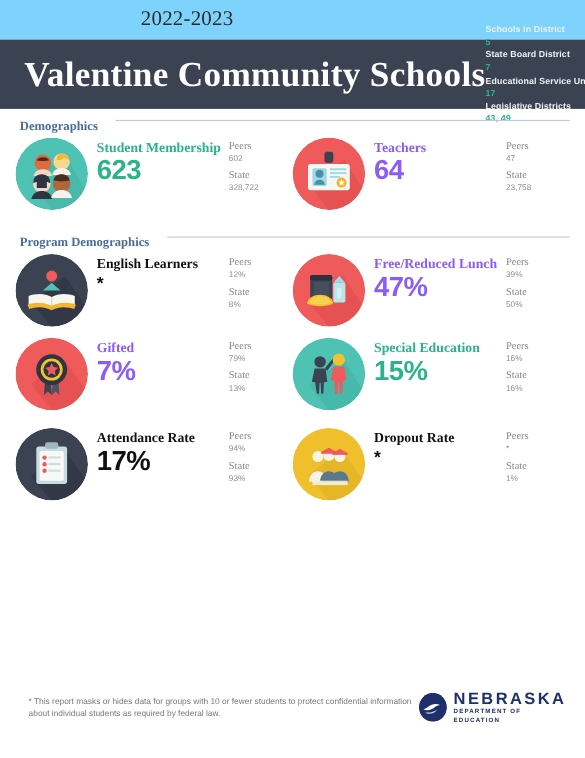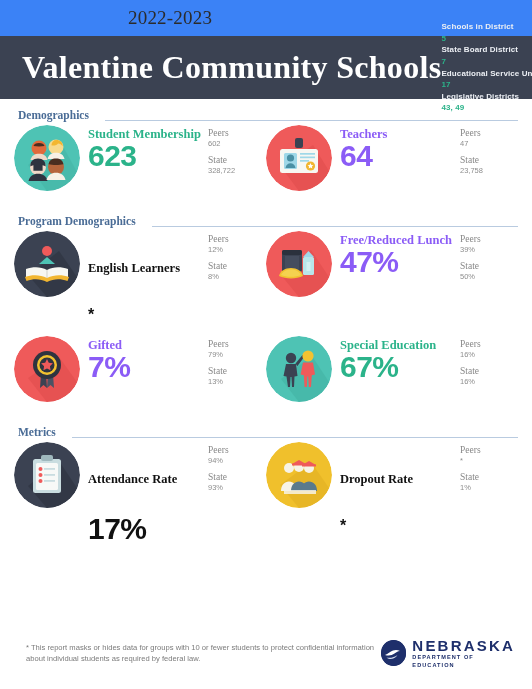--- a/index.html
+++ b/index.html
@@ -5,21 +5,21 @@
   html,body{margin:0;padding:0;}
   body{
     width:532px;height:689px;
     background:#ffffff;
     font-family:"Liberation Sans", sans-serif;
     overflow:hidden;
     position:relative;
   }
   
   .topbar{
-    height:36px;background:#3b82f6;
+    height:36px;background:#7dd3fc;
     display:flex;align-items:center;justify-content:space-between;
     padding:0 18px;box-sizing:border-box;
   }
   .topbar .year{
     font-family:"Liberation Serif", serif;
     font-size:19px;color:#2b2b2b;letter-spacing:.2px;
     margin-left:110px;
   }
   .topbar .snap{
     font-family:"Liberation Serif", serif;
@@ -43,21 +43,21 @@
   .statrow .k{
     color:#eceff4;font-size:8px;font-weight:bold;
     width:110px;display:inline-block;letter-spacing:.1px;
   }
   .statrow .v{
     color:#2bb38a;font-size:8px;font-weight:bold;letter-spacing:.1px;
   }
   
   .section{padding:0 14px 0 14px;}
   .sec-head{
-    display:flex;align-items:flex-end;gap:16px;
+    display:flex;align-items:flex-start;gap:16px;
     margin-top:10px;margin-bottom:2px;padding-left:4px;
   }
   .sec-title{
     color:#4a6c96;font-family:"Liberation Serif", serif;
     font-weight:bold;font-size:11.5px;white-space:nowrap;
   }
   .sec-rule{flex:1;height:1px;background:#b9cbe0;}
   .row{display:flex;align-items:flex-start;}
   .cell{display:flex;align-items:flex-start;width:50%;box-sizing:border-box;}
   .badge{
@@ -68,41 +68,41 @@
   .badge svg{position:absolute;left:0;top:0;}
   .labelwrap{
     flex:1;padding-left:8px;padding-top:4px;min-width:0;
   }
   .metric-label{
     font-family:"Liberation Serif", serif;
     font-weight:bold;font-size:12.5px;line-height:15px;
   }
   .metric-value{
     font-family:"Liberation Sans", sans-serif;
-    font-weight:bold;font-size:30px;line-height:27px;
+    font-weight:bold;font-size:25px;line-height:27px;
     letter-spacing:-.5px;
   }
   .metric-value.star{font-size:16px;line-height:22px;}
   .cmp{
     width:58px;flex:0 0 58px;padding-top:5px;color:#8e8e8e;
   }
   .cmp .ck{
     font-family:"Liberation Serif", serif;
     font-size:9.5px;line-height:11px;color:#888888;
   }
   .cmp .cv{
     font-size:7.5px;line-height:10px;color:#8e8e8e;margin-bottom:6px;
   }
   
   .c-teal{color:#2bb38a;}
   .c-red{color:#8b5cf6;}
-  .c-dark{color:#111111;margin-top:28px;}
+  .c-dark{color:#111111;}
   
   .footer{
-    position:absolute;left:0;bottom:0;width:532px;height:66px;
+    position:absolute;left:0;bottom:10px;width:532px;height:66px;
     display:flex;align-items:center;justify-content:space-between;
     padding:0 16px 6px 26px;box-sizing:border-box;
   }
   .fnote{
     font-size:7.6px;line-height:11px;color:#7b7b7b;max-width:355px;
   }
   .logo{display:flex;align-items:center;gap:6px;justify-content:space-between;}
   .logo .mark{width:26px;height:26px;border-radius:50%;background:#1e2f6b;position:relative;overflow:hidden;}
   .logo .txt .n1{
     font-weight:bold;font-size:15px;letter-spacing:2.2px;color:#1e2f6b;line-height:15px;
@@ -310,39 +310,35 @@
           <path d="M33 66a33 33 0 0 0 30-20L46 20 15 43z" fill="#3faa9c" opacity=".4"></path>
           <circle cx="25" cy="22" r="5.2" fill="#3b4252"></circle>
           <path d="M20 28h10l1.5 12-3 .5L28 51h-2l-.5-10h-1L24 51h-2l-1.5-10.5-3-.5z" fill="#3b4252"></path>
           <path d="M29.5 27.5l7-8.5 2 1.6-7.2 9.7z" fill="#3b4252"></path>
           <circle cx="42" cy="20" r="5.6" fill="#f2c230"></circle>
           <path d="M37 26.5h10l2 12-3.2.7L45 51h-2.2l-.6-10.5h-.8L40.8 51h-2.2l-.8-11.8-3.2-.7z" fill="#ef5a5a"></path>
         </svg>
       </div>
       <div class="labelwrap">
         <div class="metric-label c-teal">Special Education</div>
-        <div class="metric-value c-teal">67%</div>
+        <div class="metric-value c-teal">15%</div>
       </div>
       <div class="cmp">
         <div class="ck">Peers</div>
         <div class="cv">16%</div>
         <div class="ck">State</div>
         <div class="cv">16%</div>
       </div>
     </div>
   </div>
 </div>
 
 <div class="spacer-md"></div>
 
 <div class="section">
-  <div class="sec-head">
-    <span class="sec-title">Metrics</span>
-    <span class="sec-rule"></span>
-  </div>
 
   <div class="row">
 
     <div class="cell">
       <div class="badge">
         <svg width="66" height="66" viewBox="0 0 66 66">
           <circle cx="33" cy="33" r="33" fill="#3b4252"></circle>
           <path d="M33 66a33 33 0 0 0 30-20L45 19 14 44z" fill="#2b313d" opacity=".55"></path>
           <rect x="19" y="17" width="28" height="34" rx="2.5" fill="#c9dde0"></rect>
           <rect x="22" y="21" width="22" height="27" rx="1.5" fill="#f7f9f7"></rect>

